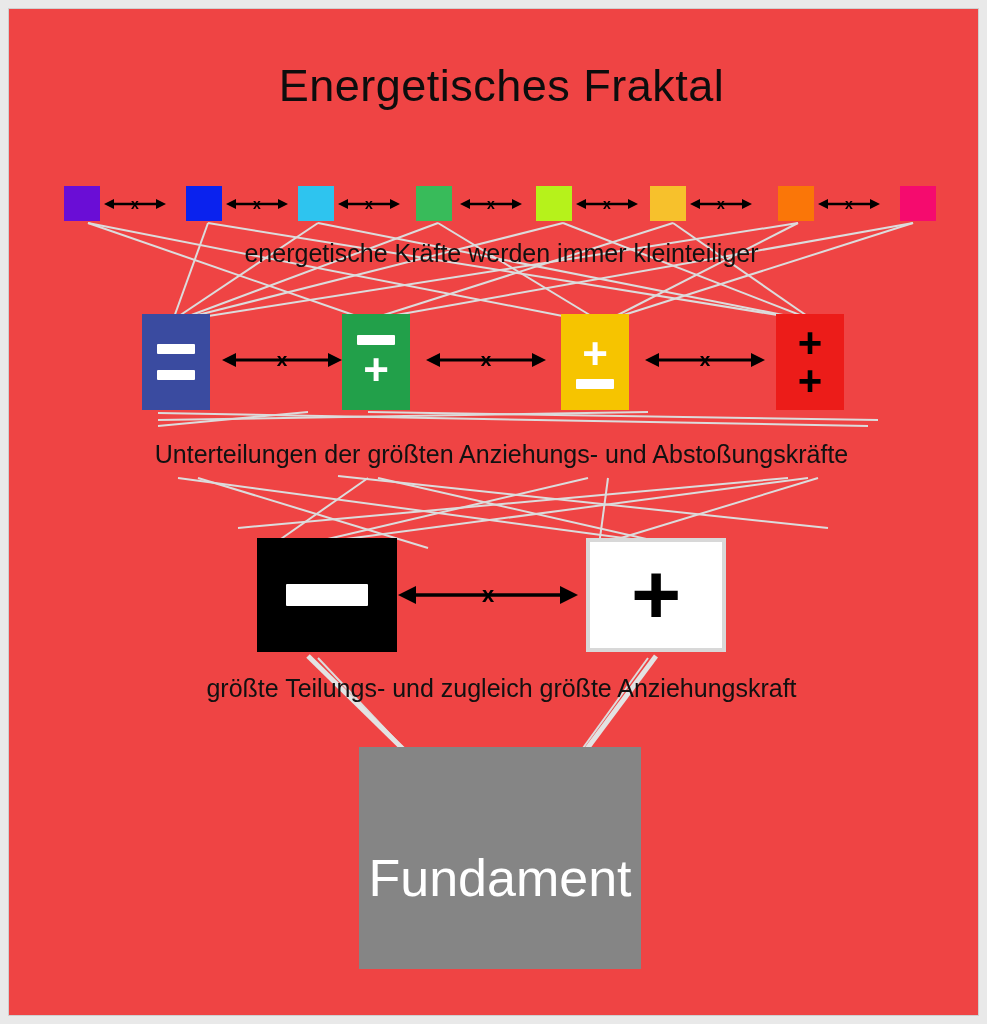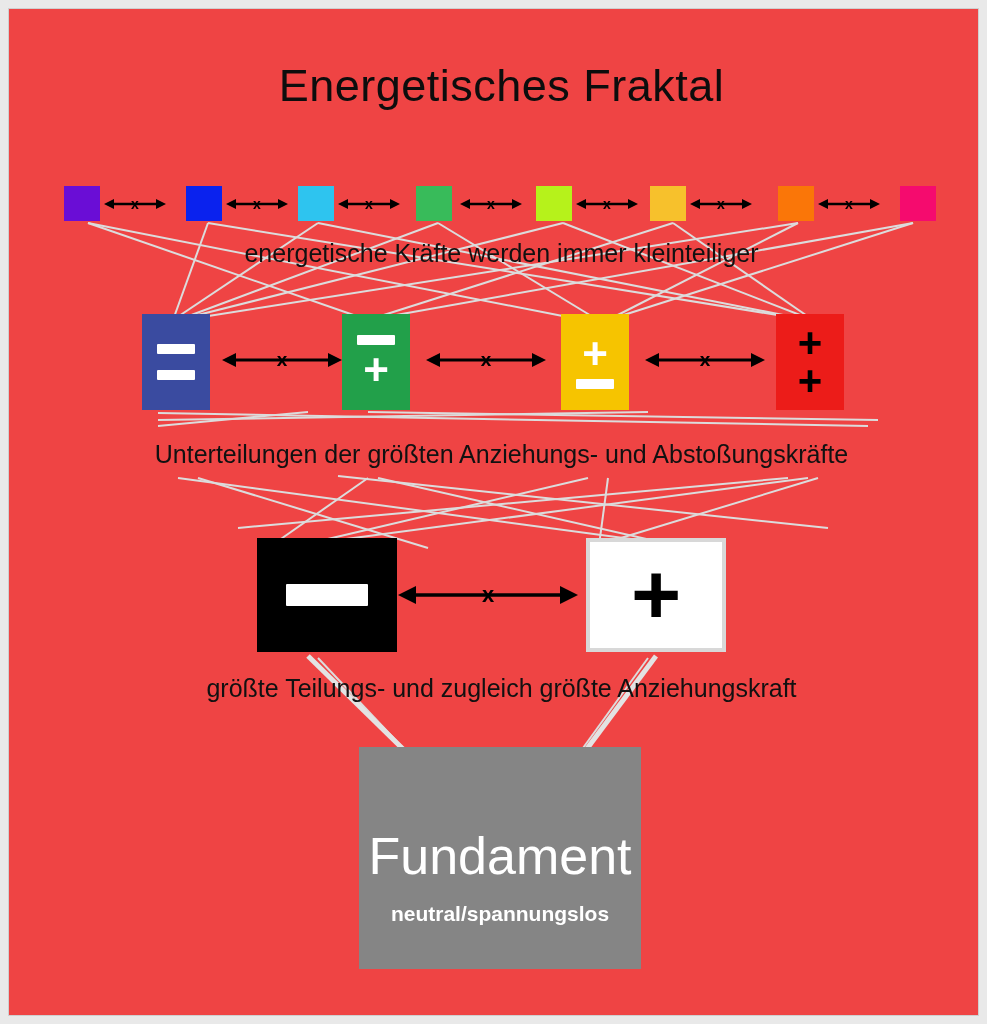--- a/index.html
+++ b/index.html
@@ -328,16 +328,15 @@
 
     <div class="card3" style="left:578px;background:#ffffff;border:4px solid #d8d8d8;box-sizing:border-box;">
       <div class="glyph" style="color:#000;font-size:86px;">+</div>
     </div>
   </div>
 
   <div class="caption" id="cap3">größte Teilungs- und zugleich  größte Anziehungskraft</div>
 
   <div class="fundament">
     <div class="fund-title">Fundament</div>
-    <div class="fund-sub">neutral/spannungslos</div>
   </div>
 
 </div>
 
 </body></html>

